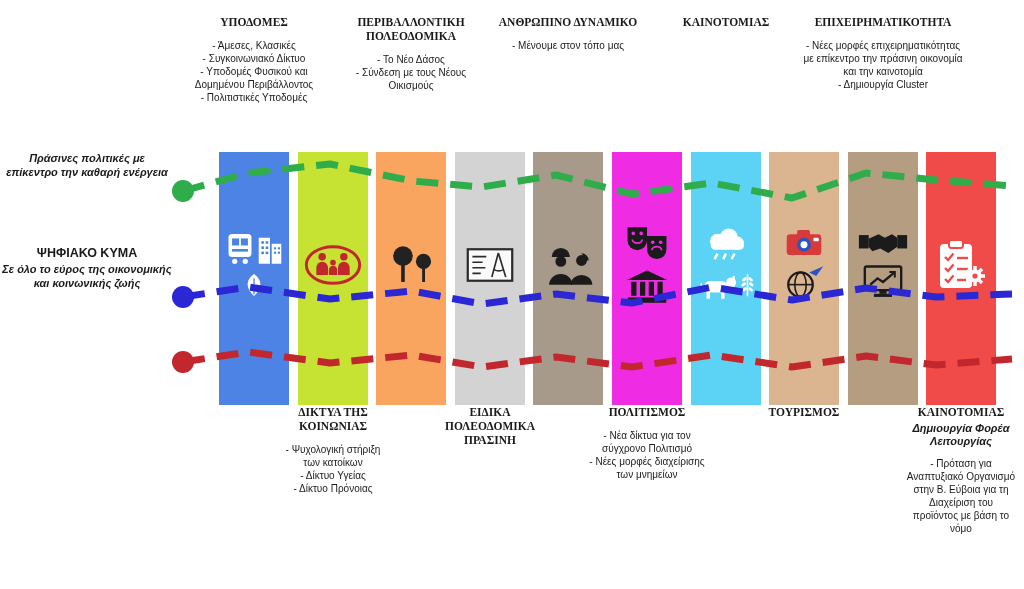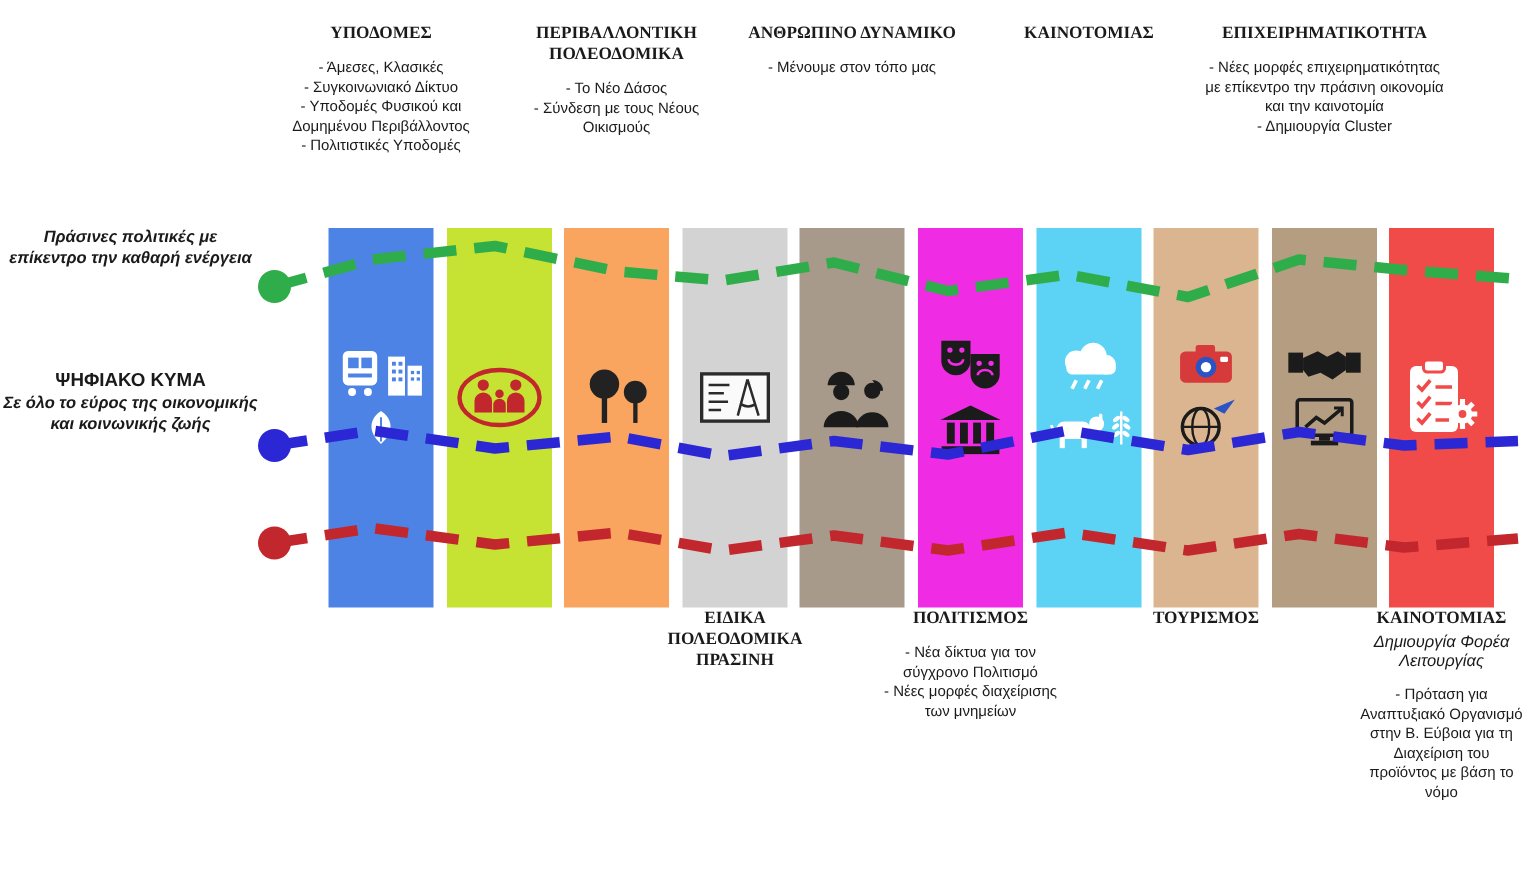--- a/index.html
+++ b/index.html
@@ -9,21 +9,21 @@
   }
   
   .lane-label{position:absolute;left:2px;width:170px;text-align:center;z-index:2;}
   .lane-title{font-weight:bold;font-size:12.5px;line-height:1.2;}
   .lane-sub{font-weight:bold;font-style:italic;font-size:11px;line-height:1.25;margin-top:2px;text-align:center;}
   
   .head-block,.foot-block{position:absolute;text-align:center;z-index:2;}
   .head-block{top:16px;}
   .foot-block{top:406px;}
   .h-title{font-weight:bold;font-size:11.5px;line-height:1.2;font-family:Liberation Serif, serif;}
-  .h-subtitle{font-weight:normal;font-style:italic;font-size:11px;line-height:1.2;margin-top:2px;}
+  .h-subtitle{font-weight:bold;font-style:italic;font-size:11px;line-height:1.2;margin-top:2px;}
   .h-details{font-size:10px;line-height:1.3;margin-top:9px;white-space:pre-line;}
   
   .col{
     position:absolute;top:152px;width:70px;height:253px;z-index:1;
     display:flex;flex-direction:column;align-items:center;justify-content:center;
     gap:6px;padding-bottom:28px;box-sizing:border-box;
   }
   .icon-row{display:flex;align-items:flex-end;gap:2px;}
   .ic{display:block;}
   
@@ -254,20 +254,26 @@
       <g>
         <g stroke="#fff" stroke-width="3.4">
           <path d="M38 28 v5 M38 43 v5 M28 38 h5 M43 38 h5 M31 31 l3.5 3.5 M41.5 41.5 l3.5 3.5 M45 31 l-3.5 3.5 M34.5 41.5 L31 45"></path>
         </g>
         <circle cx="38" cy="38" r="6.5" fill="#fff"></circle>
         <circle cx="38" cy="38" r="2.6" fill="currentColor"></circle>
       </g>
     </svg>
   </div>
 
+  <div class="foot-block" style="left:278px;width:110px">
+    <div class="h-title">ΔΙΚΤΥΑ ΤΗΣ ΚΟΙΝΩΝΙΑΣ</div>
+    <div class="h-details">- Ψυχολογική στήριξη των κατοίκων
+- Δίκτυο Υγείας
+- Δίκτυο Πρόνοιας</div>
+  </div>
   <div class="foot-block" style="left:435px;width:110px">
     <div class="h-title">ΕΙΔΙΚΑ ΠΟΛΕΟΔΟΜΙΚΑ ΠΡΑΣΙΝΗ</div>
     <div class="h-details"></div>
   </div>
   <div class="foot-block" style="left:587px;width:120px">
     <div class="h-title">ΠΟΛΙΤΙΣΜΟΣ</div>
     <div class="h-details">- Νέα δίκτυα για τον σύγχρονο Πολιτισμό
 - Νέες μορφές διαχείρισης των μνημείων</div>
   </div>
   <div class="foot-block" style="left:744px;width:120px">

